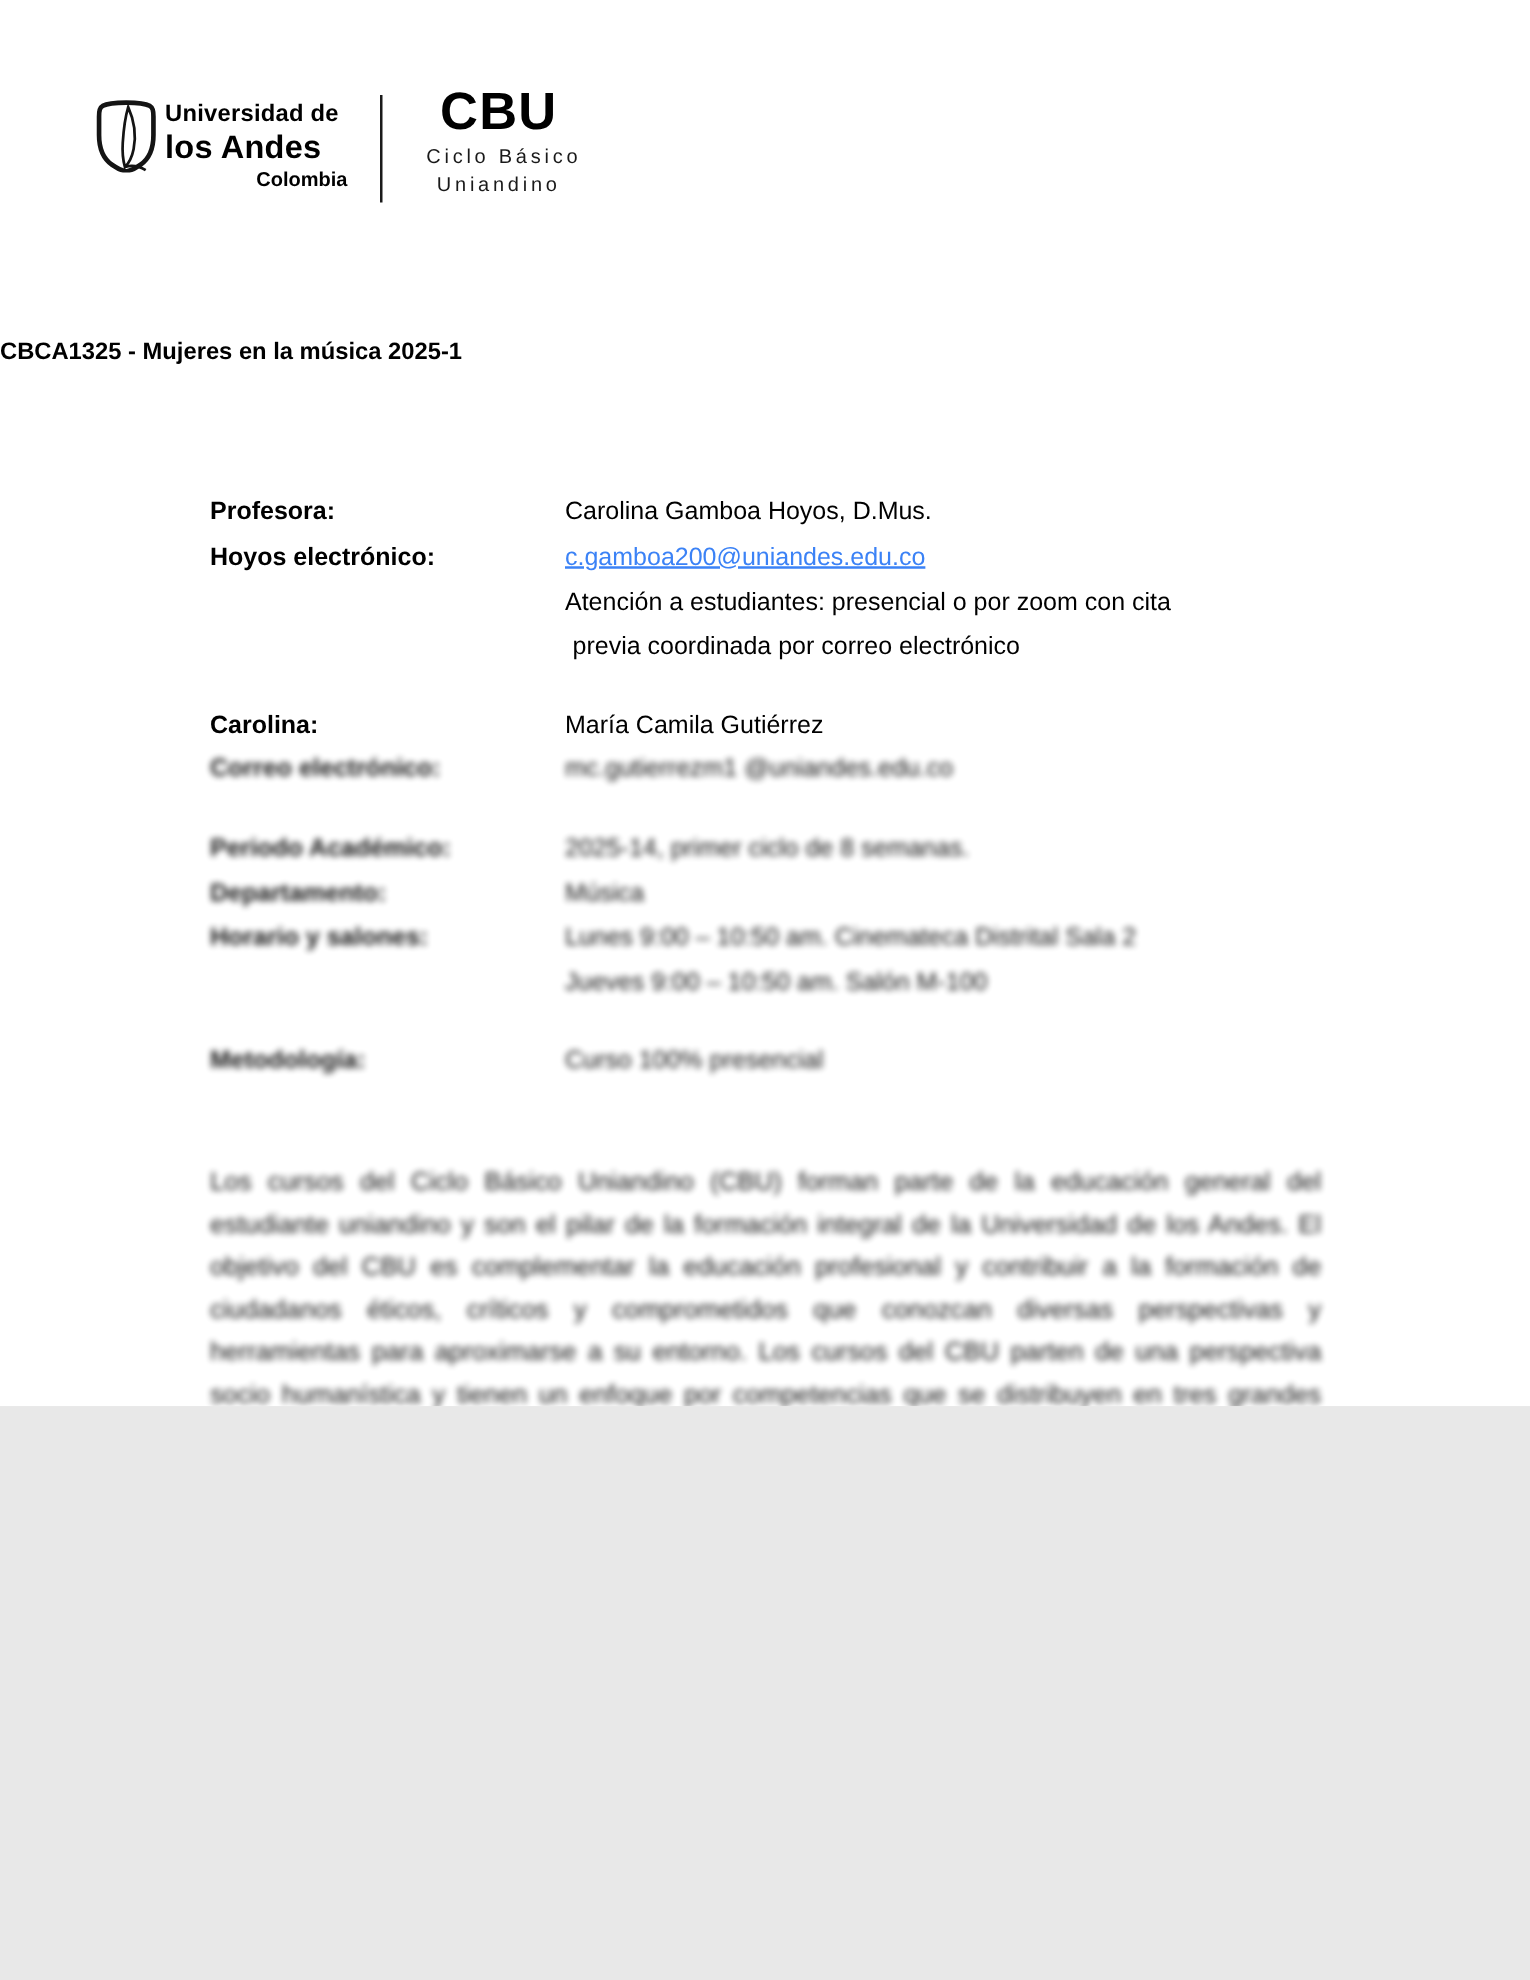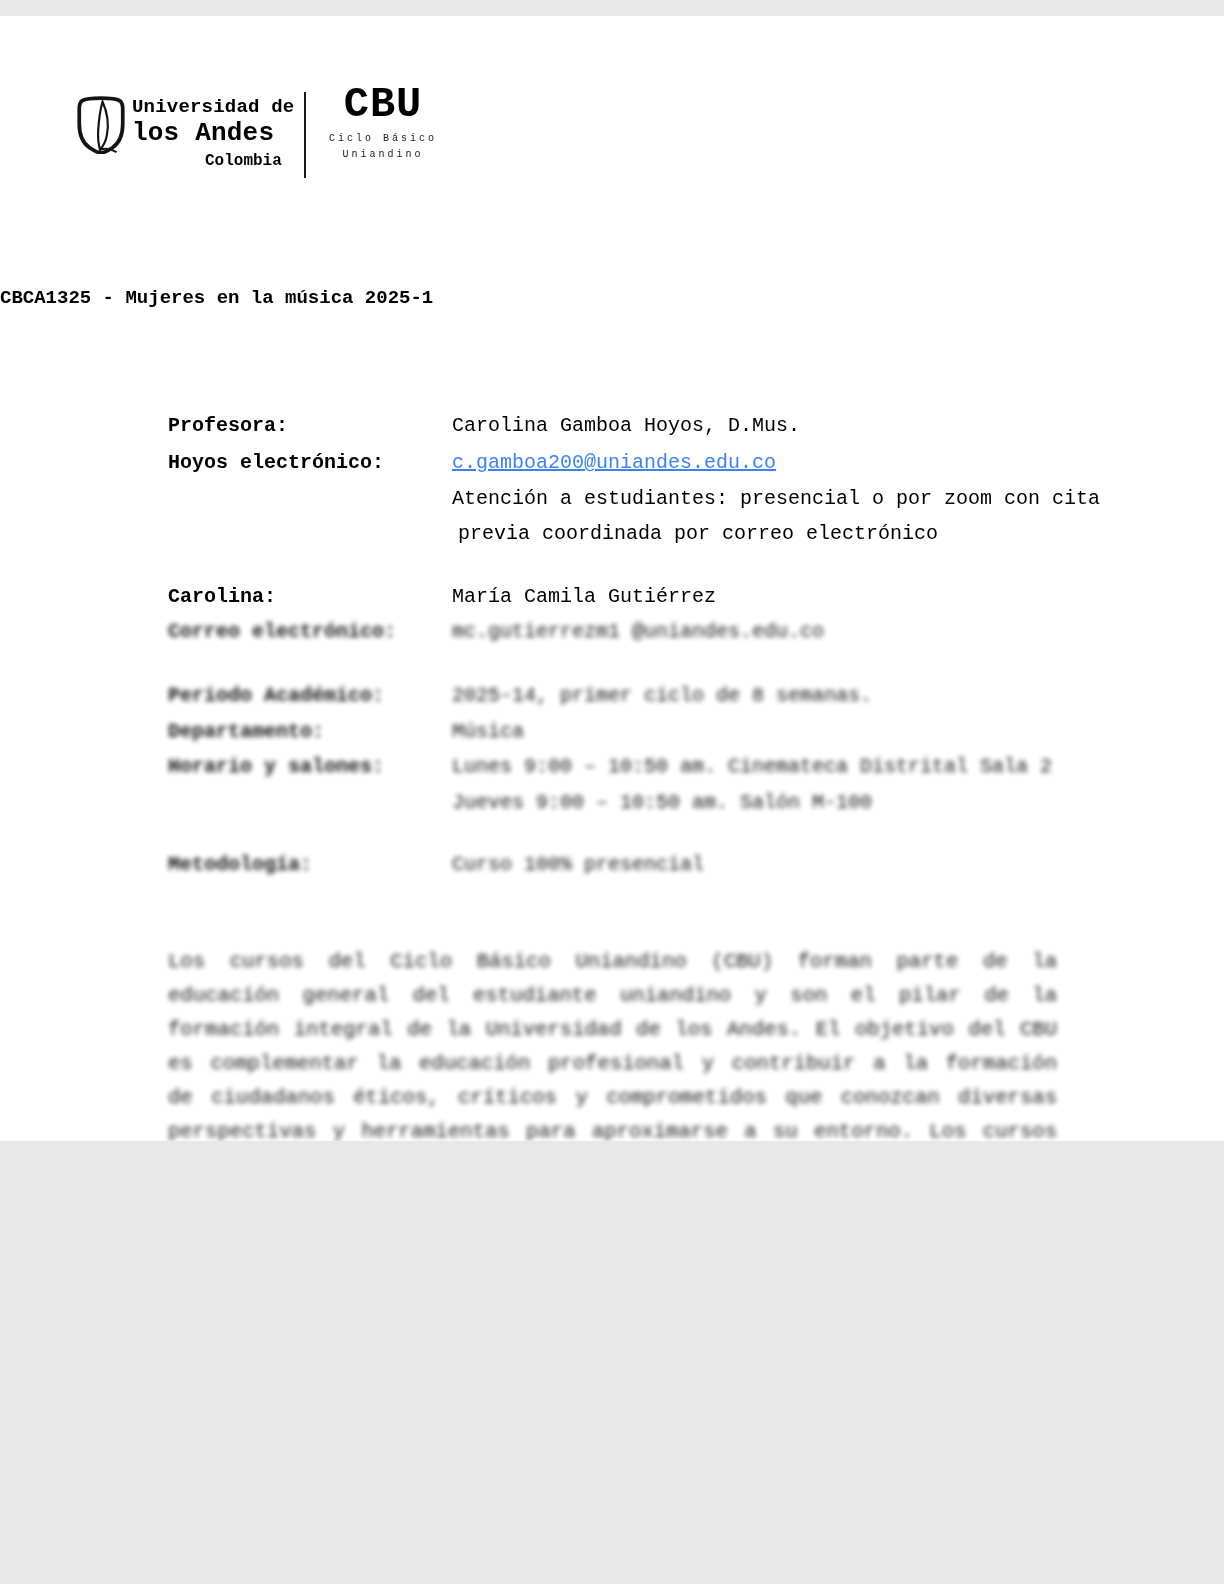--- a/index.html
+++ b/index.html
@@ -1,31 +1,31 @@
 <!DOCTYPE html>
 <html><head>
 <meta charset="utf-8">
 <style>
   html,body { margin:0; padding:0; background:#e8e8e8; }
   .page {
-    position:relative; width:1224px; height:1125px; margin:16px auto;
+    position:relative; width:1224px; height:1125px; margin:0 auto;
     background:#ffffff; overflow:hidden;
-    font-family:Liberation Mono, monospace; color:#000;
+    font-family:Liberation Sans, sans-serif; color:#000;
   }
 
   
   .shield-svg { position:absolute; left:76px; top:80px; width:50px; height:58px; }
   .ulogo-text { position:absolute; left:132px; top:82px; line-height:1; }
   .ulogo-l1 { font-size:19px; font-weight:bold; letter-spacing:.2px; }
   .ulogo-l2 { font-size:26px; font-weight:bold; margin-top:3px; letter-spacing:.2px; }
   .ulogo-l3 { font-size:16px; font-weight:bold; margin-top:7px; margin-left:73px; }
   .hdr-divider { position:absolute; left:304px; top:76px; width:2px; height:86px; background:#1a1a1a; }
-  .cbu-block { position:absolute; left:325px; top:68px; width:116px; text-align:center; }
+  .cbu-block { position:absolute; left:341px; top:68px; width:116px; text-align:center; }
   .cbu-acronym { font-size:42px; font-weight:800; letter-spacing:1px; line-height:1; font-stretch:condensed; }
-  .cbu-sub { font-size:10px; letter-spacing:3px; margin-top:7px; color:#1a1a1a; white-space:nowrap; }
+  .cbu-sub { font-size:16px; letter-spacing:3px; margin-top:7px; color:#1a1a1a; white-space:nowrap; }
   .cbu-sub2 { margin-top:5px; }
 
   
   .doc-title { position:absolute; left:0; top:271px; width:100%; 
     font-size:19px; font-weight:bold; }
 
   
   .lbl { position:absolute; left:168px; font-size:20px; font-weight:bold; white-space:nowrap; }
   .val { position:absolute; left:452px; font-size:20px; white-space:nowrap; }
   .val-indent { left:458px; }

